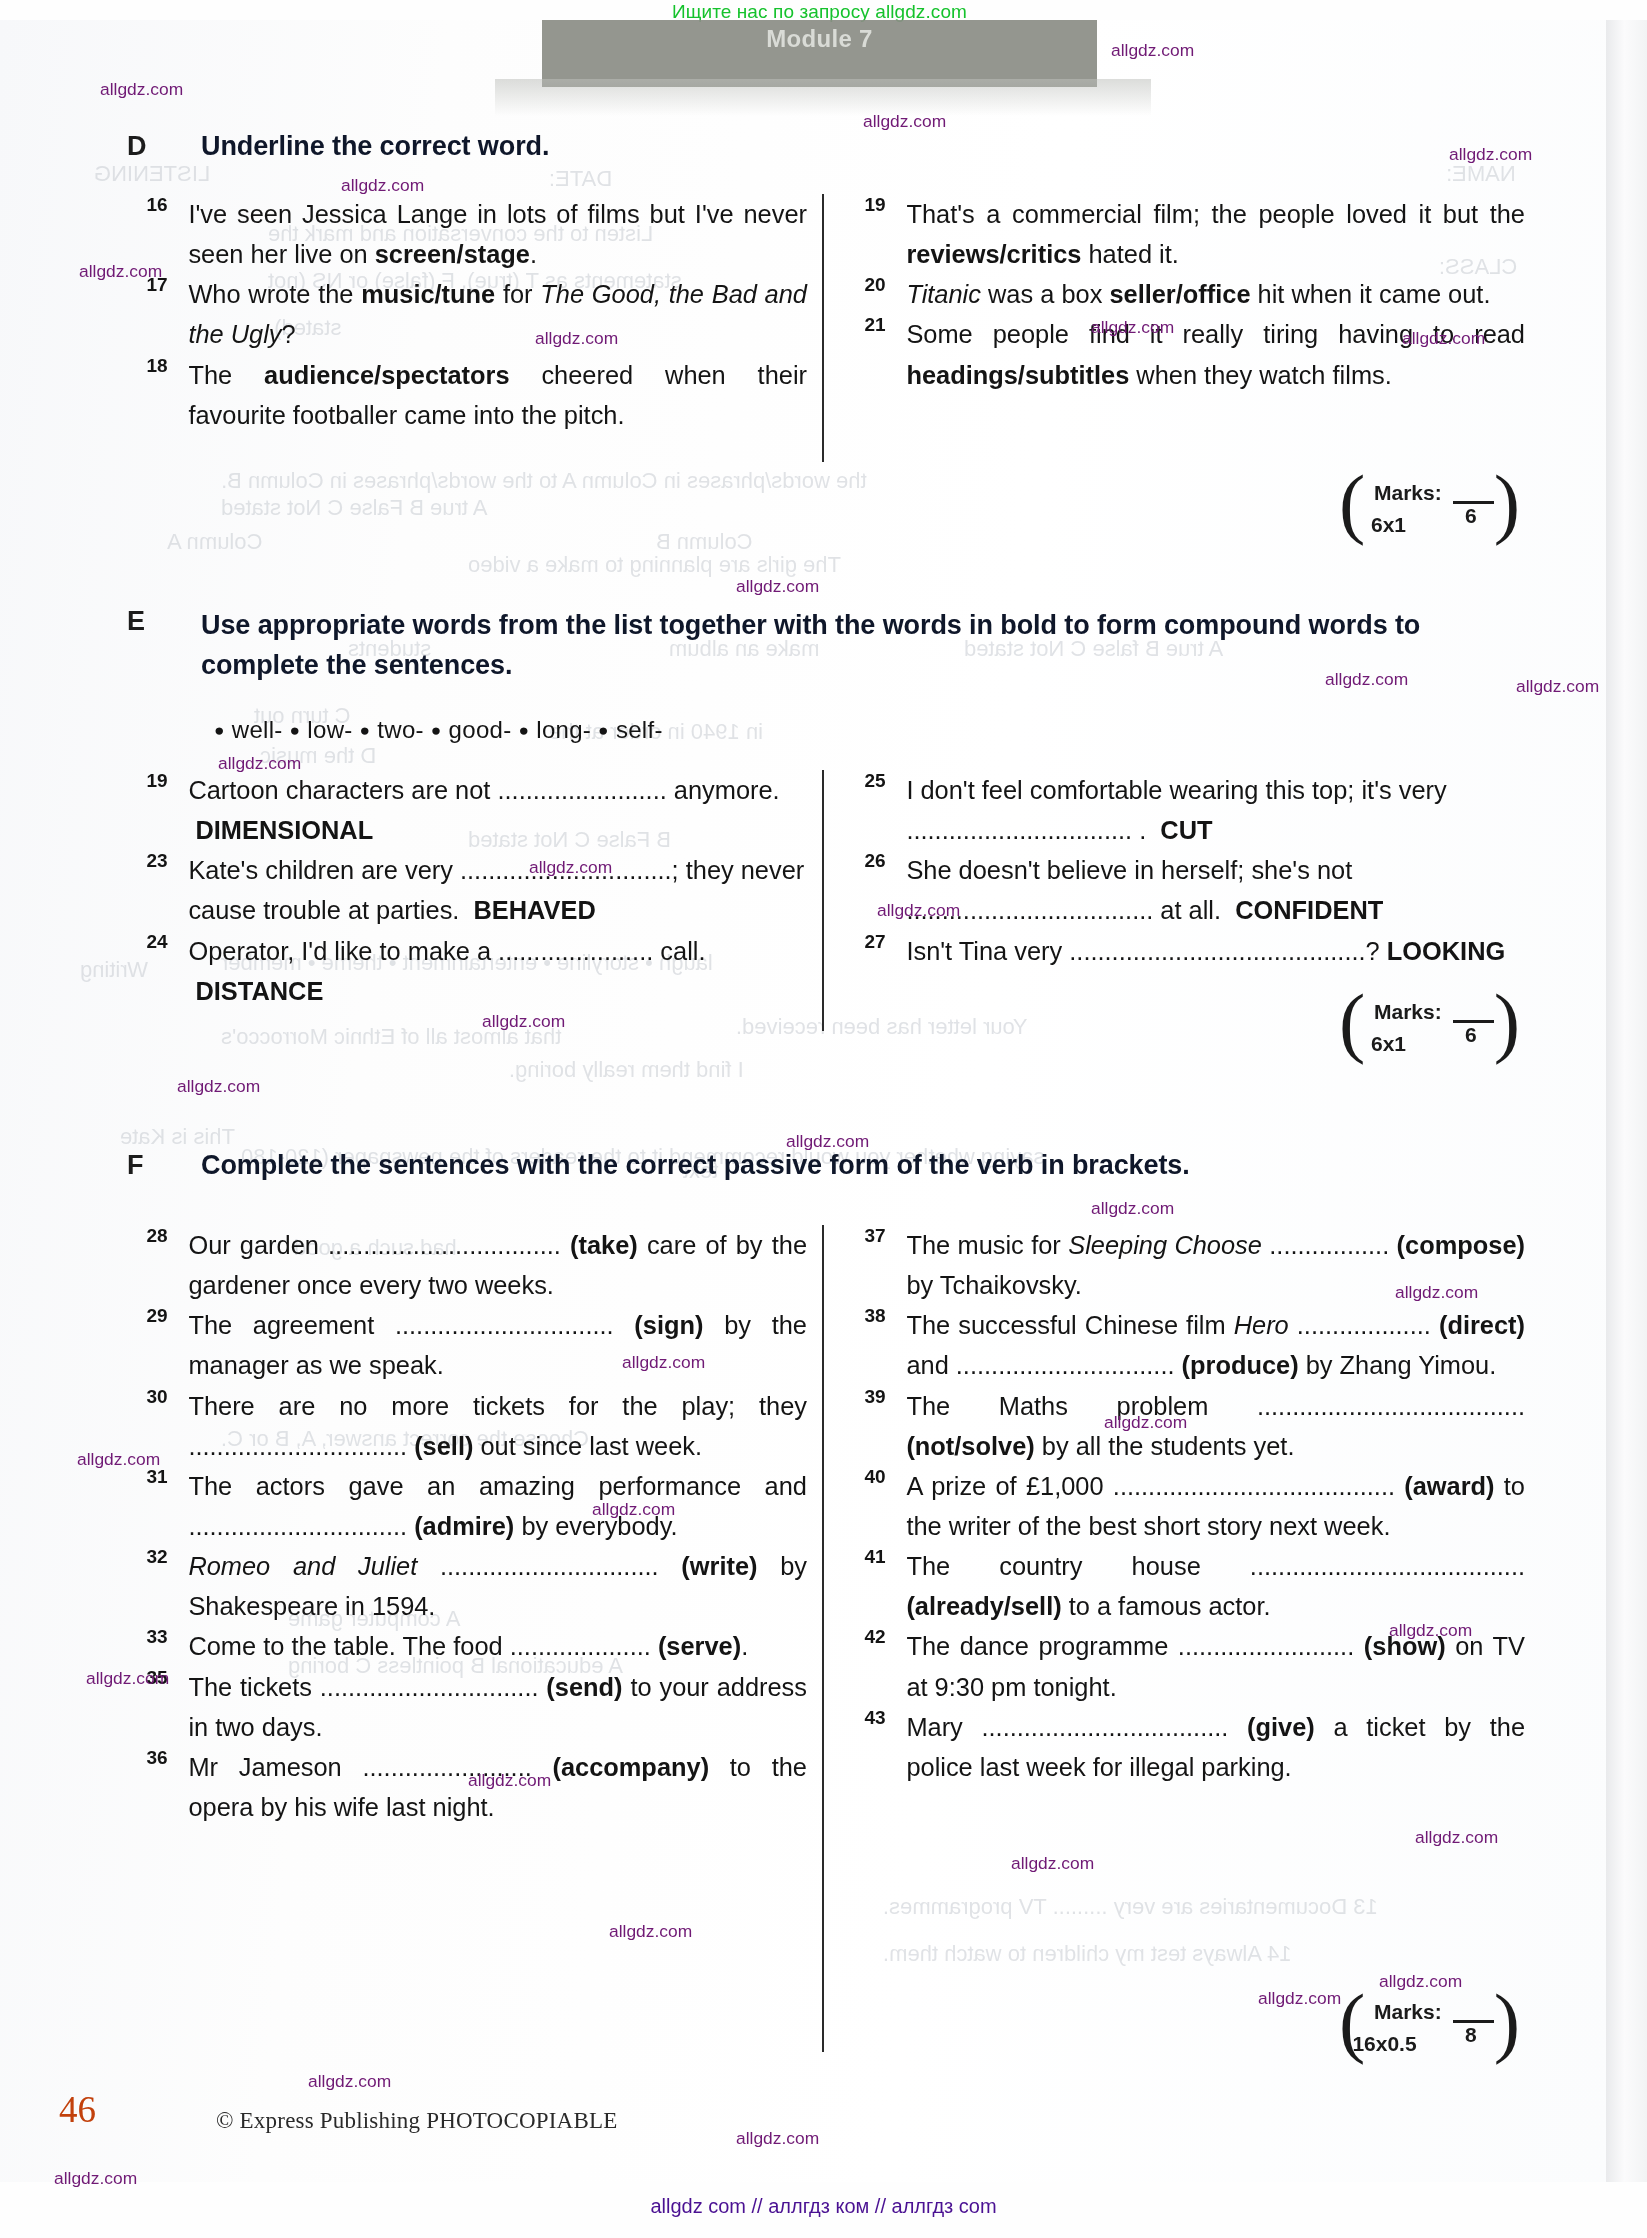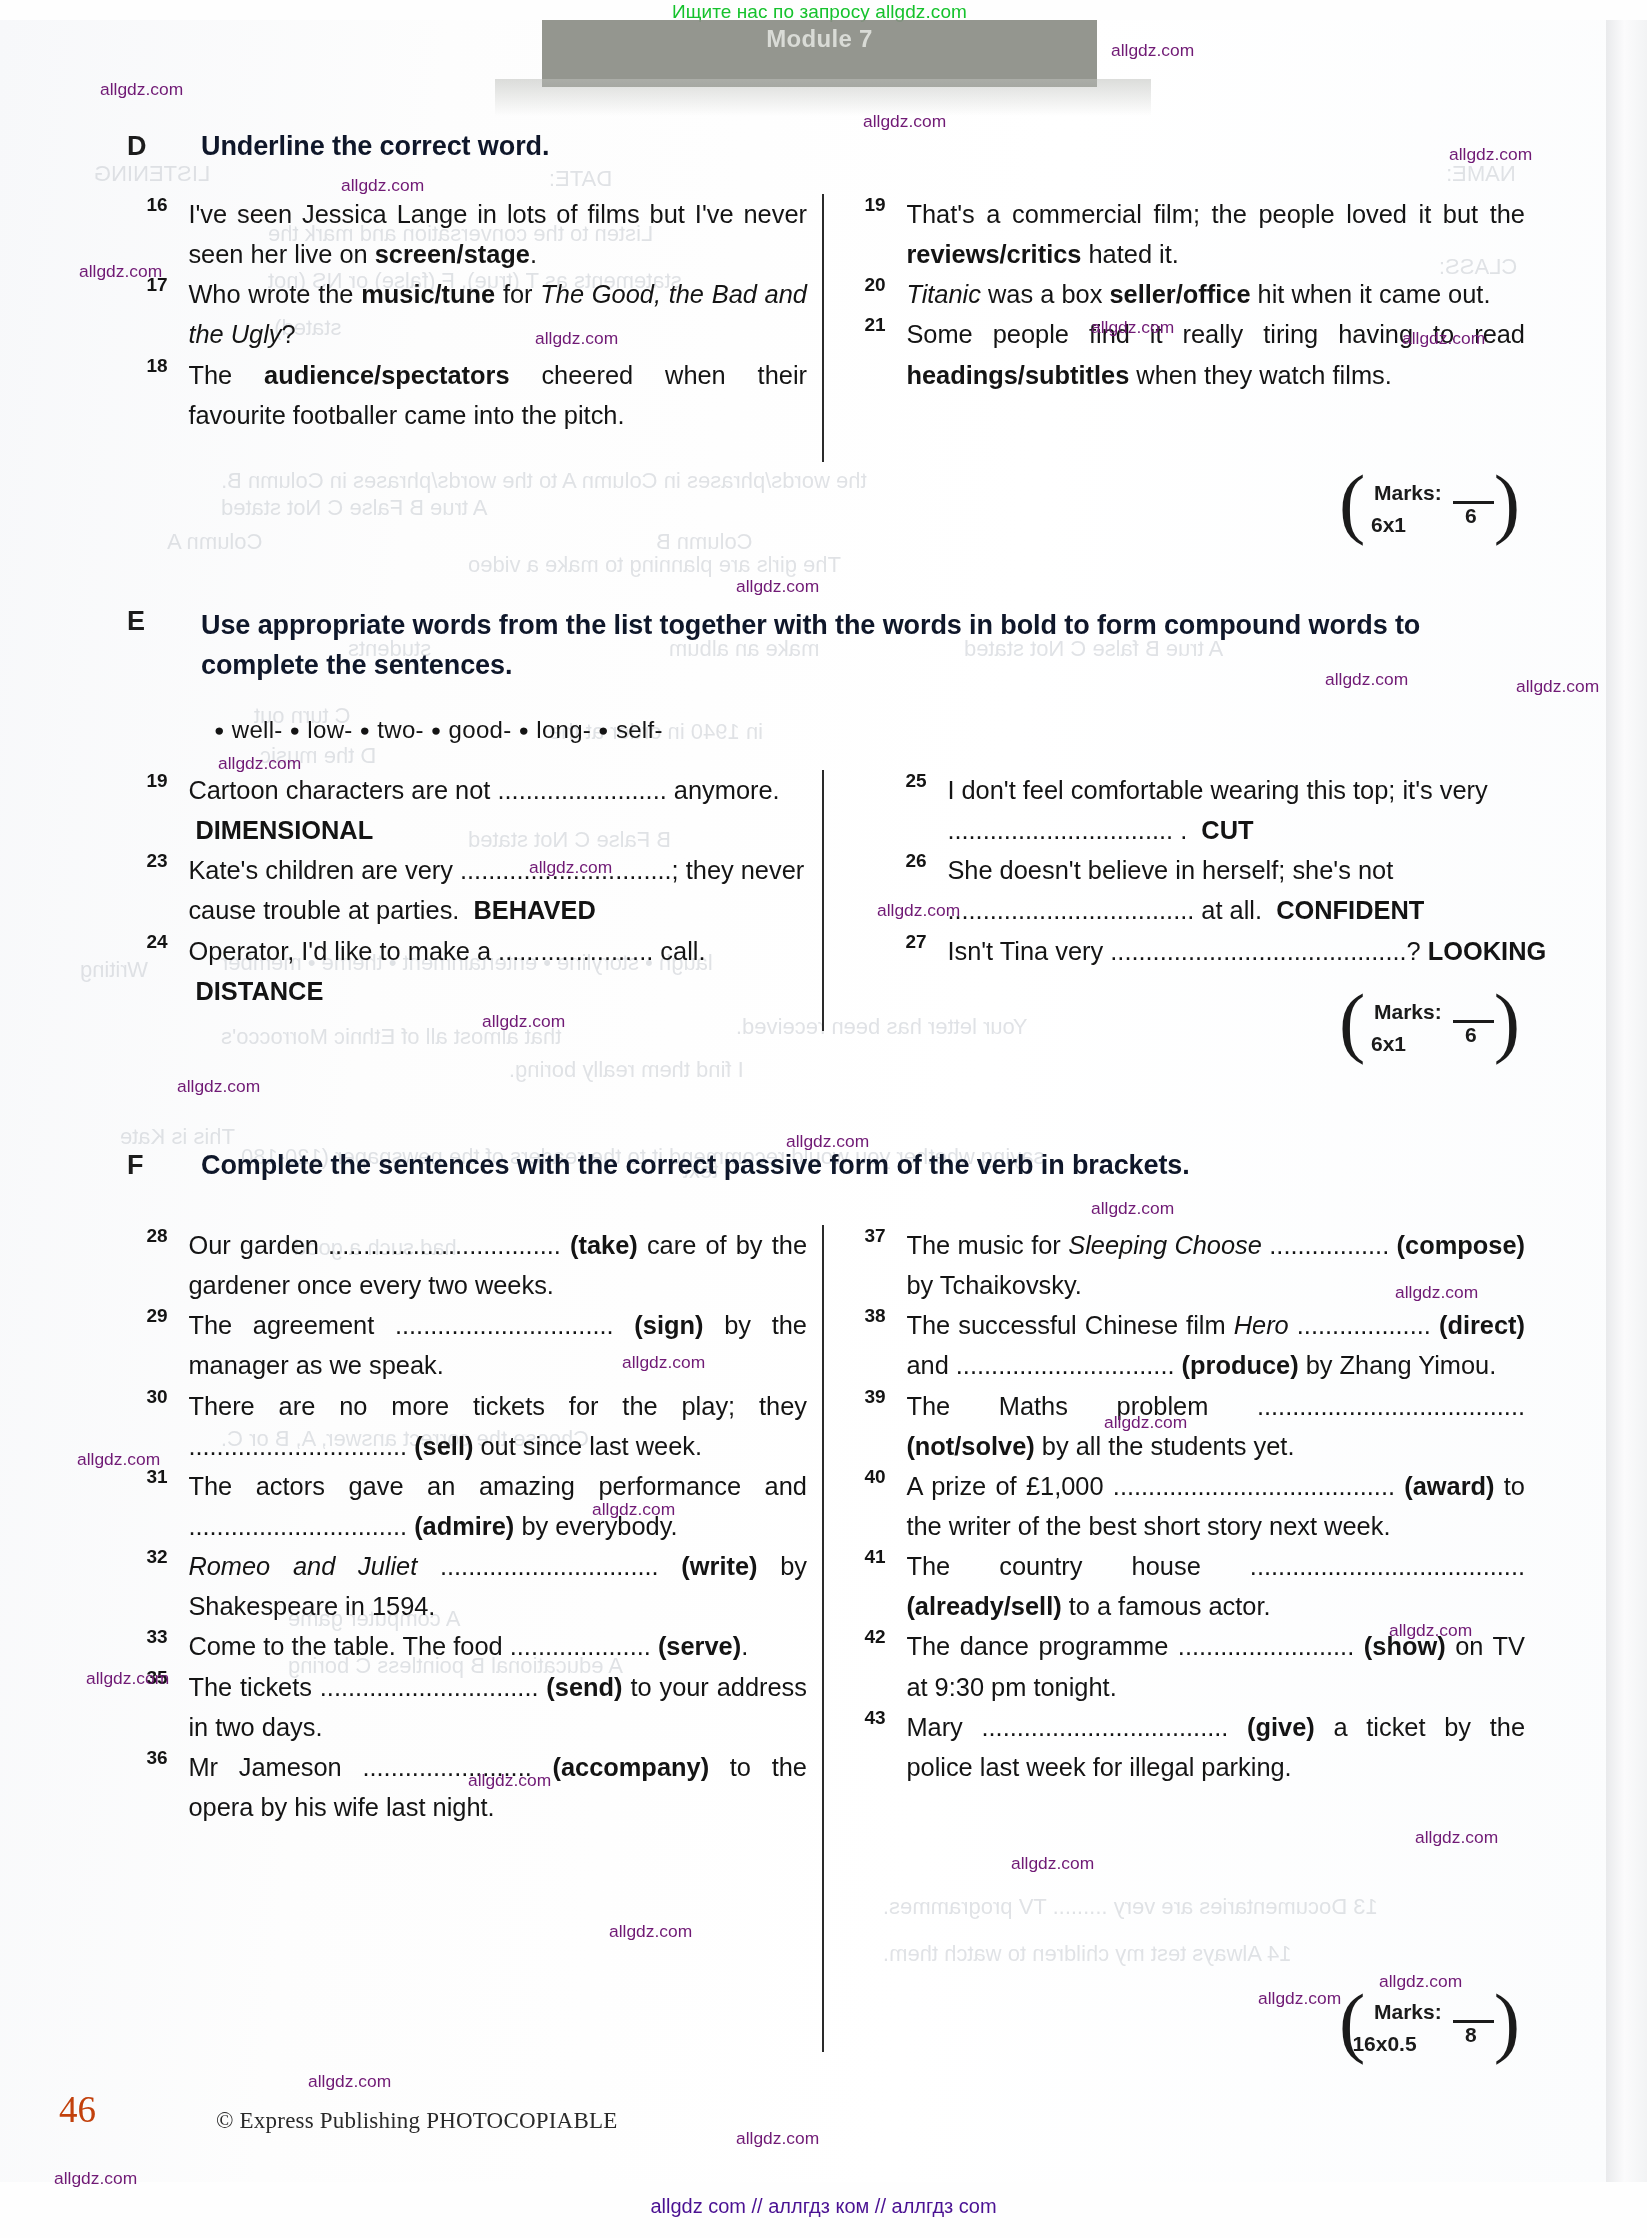--- a/index.html
+++ b/index.html
@@ -313,21 +313,21 @@
         </div>
         <div class="q">
           <div class="qnum">23</div>
           <div class="qtext">Kate's children are very ..............................; they never cause trouble at parties. &nbsp;<b>BEHAVED</b></div>
         </div>
         <div class="q">
           <div class="qnum">24</div>
           <div class="qtext">Operator, I'd like to make a ...................... call. &nbsp;<b>DISTANCE</b></div>
         </div>
       </div>
-    <div class="qcol" id="e-right" style="left:849px; top:770px; width:676px;margin-left:41px;">
+    <div class="qcol" id="e-right" style="left:849px; top:770px; width:676px;">
         <div class="q">
           <div class="qnum">25</div>
           <div class="qtext">I don't feel comfortable wearing this top; it's very ................................ . &nbsp;<b>CUT</b></div>
         </div>
         <div class="q">
           <div class="qnum">26</div>
           <div class="qtext">She doesn't believe in herself; she's not ................................... at all. &nbsp;<b>CONFIDENT</b></div>
         </div>
         <div class="q">
           <div class="qnum">27</div>

